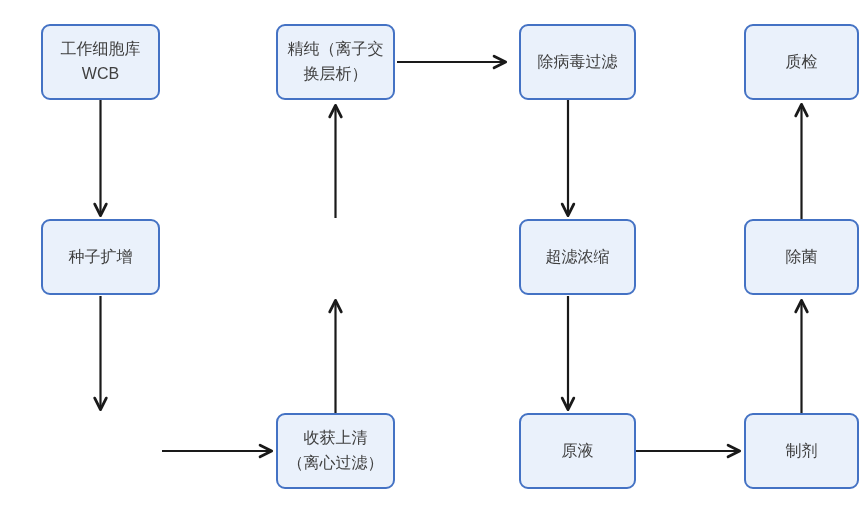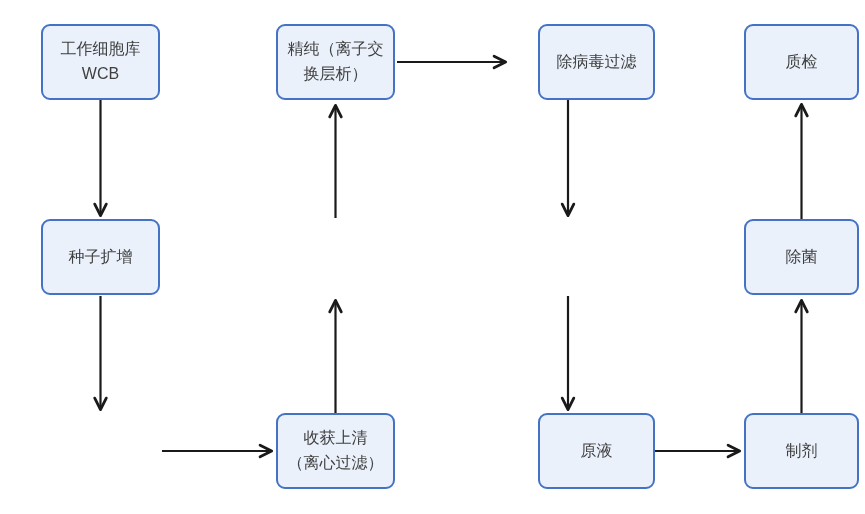--- a/index.html
+++ b/index.html
@@ -39,21 +39,21 @@
     font-size: 16px;
     line-height: 1.55;
   }
   .node .label {
     white-space: pre-line;
     padding: 0 4px;
   }
   
   .c1 { left: 23px;  width: 119px; }
   .c2 { left: 258px; width: 119px; }
-  .c3 { left: 520px; width: 117px; text-align: right; }
+  .c3 { left: 501px; width: 117px; text-align: right; }
   .c4 { left: 726px; width: 115px; text-align: center; }
   
   .r1 { top: 24px; }
   .r2 { top: 219px; }
   .r3 { top: 413px; }
 </style>
 </head>
 <body>
 
 <div class="stage">
@@ -99,20 +99,23 @@
 换层析）</span>
   </div>
   <div class="node c2 r3">
     <span class="label">收获上清
 （离心过滤）</span>
   </div>
 
   <div class="node c3 r1">
     <span class="label">除病毒过滤</span>
   </div>
+  <div class="node c3 r2">
+    <span class="label">超滤浓缩</span>
+  </div>
   <div class="node c3 r3">
     <span class="label">原液</span>
   </div>
 
   <div class="node c4 r1">
     <span class="label">质检</span>
   </div>
   <div class="node c4 r3">
     <span class="label">制剂</span>
   </div>

